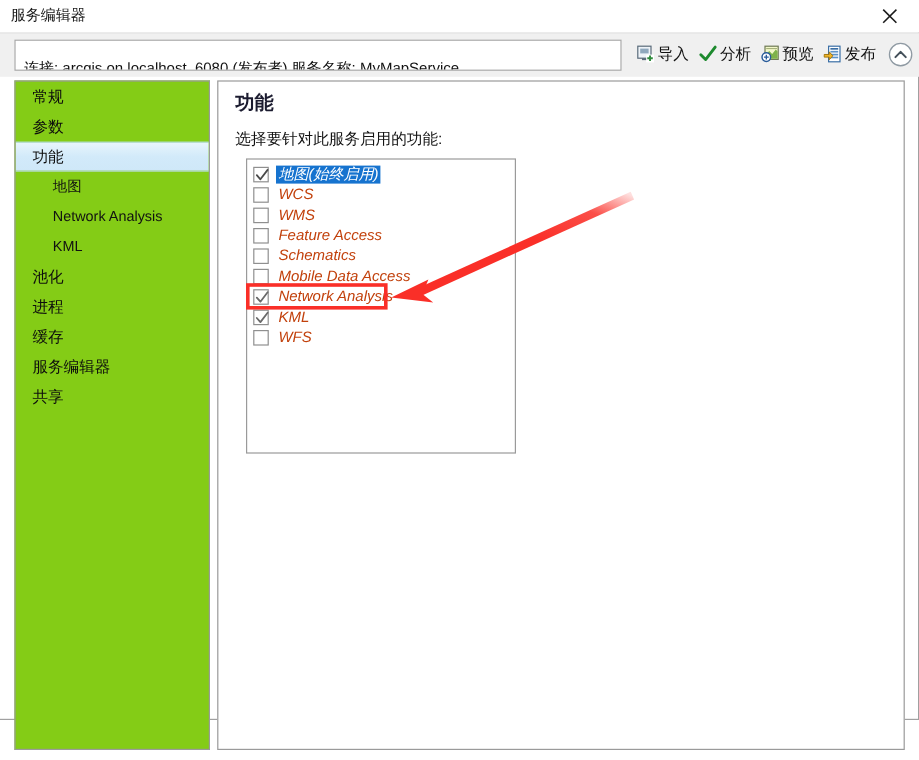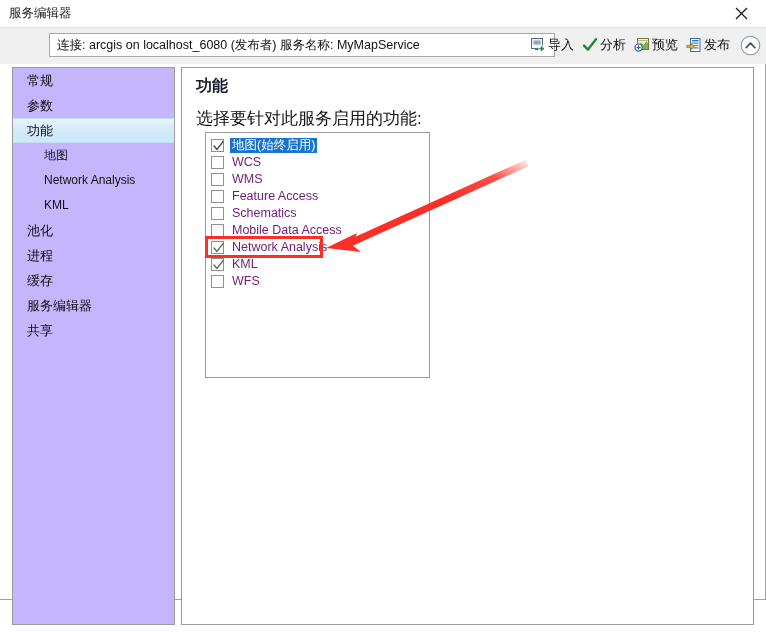--- a/index.html
+++ b/index.html
@@ -58,27 +58,26 @@
     background: #f0f0f0;
     border-top: 1px solid #e3e3e3;
   }
   #conn-field {
     position: absolute;
     left: 12px; top: 33px;
     width: 506px; height: 24px;
     background: #ffffff;
     border: 1px solid #a8a8a8;
     box-sizing: border-box;
-    padding: 0 7px;
+    padding: 12px 7px;
     line-height: 22px;
     font-size: 12.5px;
     white-space: nowrap;
     overflow: hidden;
     color: #111111;
-    margin-left: 37px;
   }
 
   #toolbar {
     position: absolute;
     left: 526px; top: 33px;
     width: 232px; height: 24px;
     display: flex;
     align-items: center;
     gap: 0px;
   }
@@ -97,21 +96,21 @@
     margin-left: 6px;
     width: 21px; height: 21px;
     cursor: default;
   }
 
   
   #sidebar {
     position: absolute;
     left: 12px; top: 67px;
     width: 163px; height: 558px;
-    background: #c4b5fd;
+    background: #84cc16;
     border: 1px solid #9a9a9a;
     box-sizing: border-box;
     overflow: hidden;
   }
   .nav-item {
     height: 25px;
     line-height: 25px;
     padding-left: 14px;
     font-size: 13px;
     color: #0d0d0d;
@@ -144,35 +143,36 @@
     position: absolute;
     left: 14px; top: 8px;
     font-size: 16px;
     font-weight: bold;
     color: #1b1b2f;
     white-space: nowrap;
   }
   #content-desc {
     position: absolute;
     left: 14px; top: 39px;
-    font-size: 17px;
+    font-size: 13px;
     color: #121212;
     white-space: nowrap;
   }
 
   
   #cap-listbox {
     position: absolute;
     left: 23px; top: 64px;
     width: 225px; height: 246px;
     background: #ffffff;
     border: 1px solid #9a9a9a;
     box-sizing: border-box;
     padding-top: 4px;
     overflow: hidden;
+    font-style: italic;
   }
   .cap-row {
     height: 17px;
     display: flex;
     align-items: center;
     padding-left: 5px;
     cursor: default;
     position: relative;
   }
   .cap-box {
@@ -180,21 +180,21 @@
     flex: 0 0 13px;
     border: 1px solid #8f8f8f;
     background: #ffffff;
     box-sizing: border-box;
     position: relative;
   }
   .cap-box svg { position: absolute; left: 0px; top: -1px; }
   .cap-label {
     margin-left: 6px;
     font-size: 12.5px;
-    color: #701a75;
+    color: #c2410c;
     white-space: nowrap;
     padding: 0 2px;
     line-height: 15px;
   }
   .cap-row.selected .cap-label {
     background: #1673cf;
     color: #ffffff;
   }
 
   

